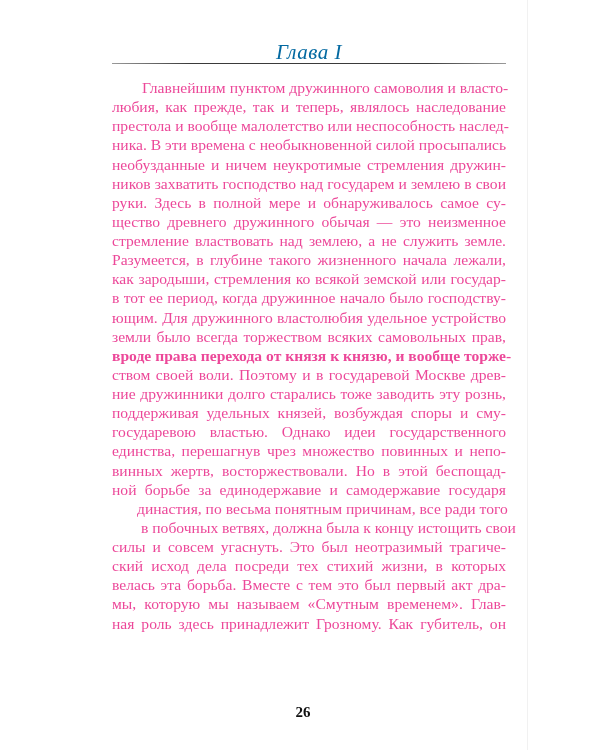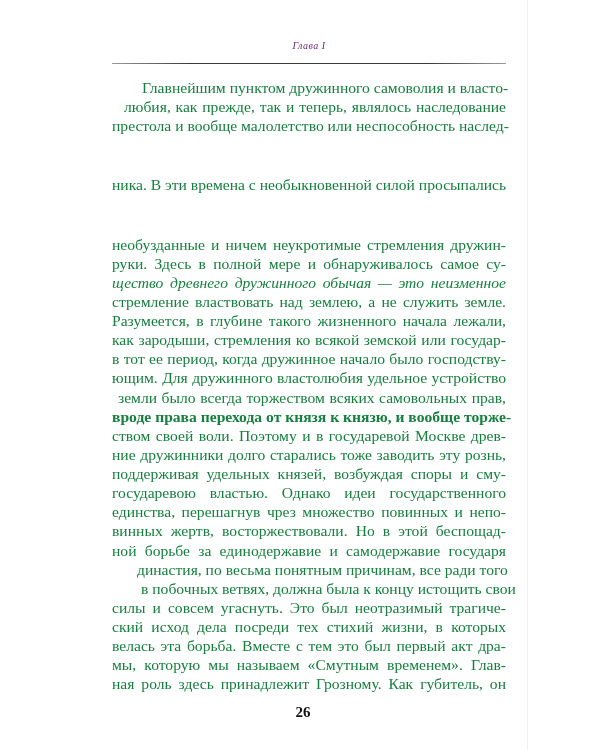--- a/index.html
+++ b/index.html
@@ -26,24 +26,24 @@
       left: 527px; top: 0;
       width: 1px; height: 750px;
       background: #f1f1f1;
     }
     .running-head {
       position: absolute;
       left: 112px;
       width: 394px;
       top: 40px;
       text-align: center;
-      font-size: 10px;
+      font-size: 21px;
       font-style: italic;
       letter-spacing: 0.5px;
-      color: #701a75;
+      color: #0369a1;
     }
     .head-rule {
       position: absolute;
       left: 112px;
       top: 63px;
       width: 394px;
       height: 1px;
       background: linear-gradient(to right, #9a9a9a, #3a3a3a 20%, #3a3a3a 80%, #9a9a9a);
     }
     .body-text {
@@ -53,21 +53,21 @@
       width: 394px;
     }
     .line {
       display: block;
       height: 22.05px;
       line-height: 22.05px;
       font-size: 15.6px;
       white-space: nowrap;
       text-align: justify;
       text-align-last: justify;
-      color: #15803d;
+      color: #ec4899;
     }
     .line.indent {
       padding-left: 30px;
     }
     .line.last {
       text-align-last: justify;
     }
     .folio {
       position: absolute;
       left: 0;
@@ -83,32 +83,33 @@
 <body>
 
 <div class="page">
   <div class="page-edge"></div>
 
   <div class="running-head">Глава I</div>
   <div class="head-rule"></div>
 
   <div class="body-text">
     <span class="line indent" style="height: 19.125px; line-height: 19.125px;">Главнейшим пунктом дружинного самоволия и власто-</span>
-    <span class="line" style="height: 19.125px; line-height: 19.125px; margin-left: 12px;">любия, как прежде, так и теперь, являлось наследование</span>
+    <span class="line" style="height: 19.125px; line-height: 19.125px;">любия, как прежде, так и теперь, являлось наследование</span>
     <span class="line" style="height: 19.125px; line-height: 19.125px;">престола и вообще малолетство или неспособность наслед-</span>
-    <span class="line" style="height: 19.125px; line-height: 19.125px; margin-top: 40px;">ника. В эти времена с необыкновенной силой просыпались</span>
-    <span class="line" style="height: 19.125px; line-height: 19.125px; margin-top: 40px;">необузданные и ничем неукротимые стремления дружин-</span>
+    <span class="line" style="height: 19.125px; line-height: 19.125px;">ника. В эти времена с необыкновенной силой просыпались</span>
+    <span class="line" style="height: 19.125px; line-height: 19.125px;">необузданные и ничем неукротимые стремления дружин-</span>
+    <span class="line" style="height: 19.125px; line-height: 19.125px;">ников захватить господство над государем и землею в свои</span>
     <span class="line" style="height: 19.125px; line-height: 19.125px;">руки. Здесь в полной мере и обнаруживалось самое су-</span>
-    <span class="line" style="height: 19.125px; line-height: 19.125px; font-style: italic;">щество древнего дружинного обычая — это неизменное</span>
+    <span class="line" style="height: 19.125px; line-height: 19.125px;">щество древнего дружинного обычая — это неизменное</span>
     <span class="line" style="height: 19.125px; line-height: 19.125px;">стремление властвовать над землею, а не служить земле.</span>
     <span class="line" style="height: 19.125px; line-height: 19.125px;">Разумеется, в глубине такого жизненного начала лежали,</span>
     <span class="line" style="height: 19.125px; line-height: 19.125px;">как зародыши, стремления ко всякой земской или государ-</span>
     <span class="line" style="height: 19.125px; line-height: 19.125px;">в тот ее период, когда дружинное начало было господству-</span>
     <span class="line" style="height: 19.125px; line-height: 19.125px;">ющим. Для дружинного властолюбия удельное устройство</span>
-    <span class="line" style="height: 19.125px; line-height: 19.125px; margin-left: 6px;">земли было всегда торжеством всяких самовольных прав,</span>
+    <span class="line" style="height: 19.125px; line-height: 19.125px;">земли было всегда торжеством всяких самовольных прав,</span>
     <span class="line" style="height: 19.125px; line-height: 19.125px; font-weight: bold;">вроде права перехода от князя к князю, и вообще торже-</span>
     <span class="line" style="height: 19.125px; line-height: 19.125px;">ством своей воли. Поэтому и в государевой Москве древ-</span>
     <span class="line" style="height: 19.125px; line-height: 19.125px;">ние дружинники долго старались тоже заводить эту рознь,</span>
     <span class="line" style="height: 19.125px; line-height: 19.125px;">поддерживая удельных князей, возбуждая споры и сму-</span>
     <span class="line" style="height: 19.125px; line-height: 19.125px;">государевою властью. Однако идеи государственного</span>
     <span class="line" style="height: 19.125px; line-height: 19.125px;">единства, перешагнув чрез множество повинных и непо-</span>
     <span class="line" style="height: 19.125px; line-height: 19.125px;">винных жертв, восторжествовали. Но в этой беспощад-</span>
     <span class="line" style="height: 19.125px; line-height: 19.125px;">ной борьбе за единодержавие и самодержавие государя</span>
     <span class="line" style="height: 19.125px; line-height: 19.125px; margin-left: 25px;">династия, по весьма понятным причинам, все ради того</span>
     <span class="line" style="height: 19.125px; line-height: 19.125px; margin-left: 29px;">в побочных ветвях, должна была к концу истощить свои</span>

